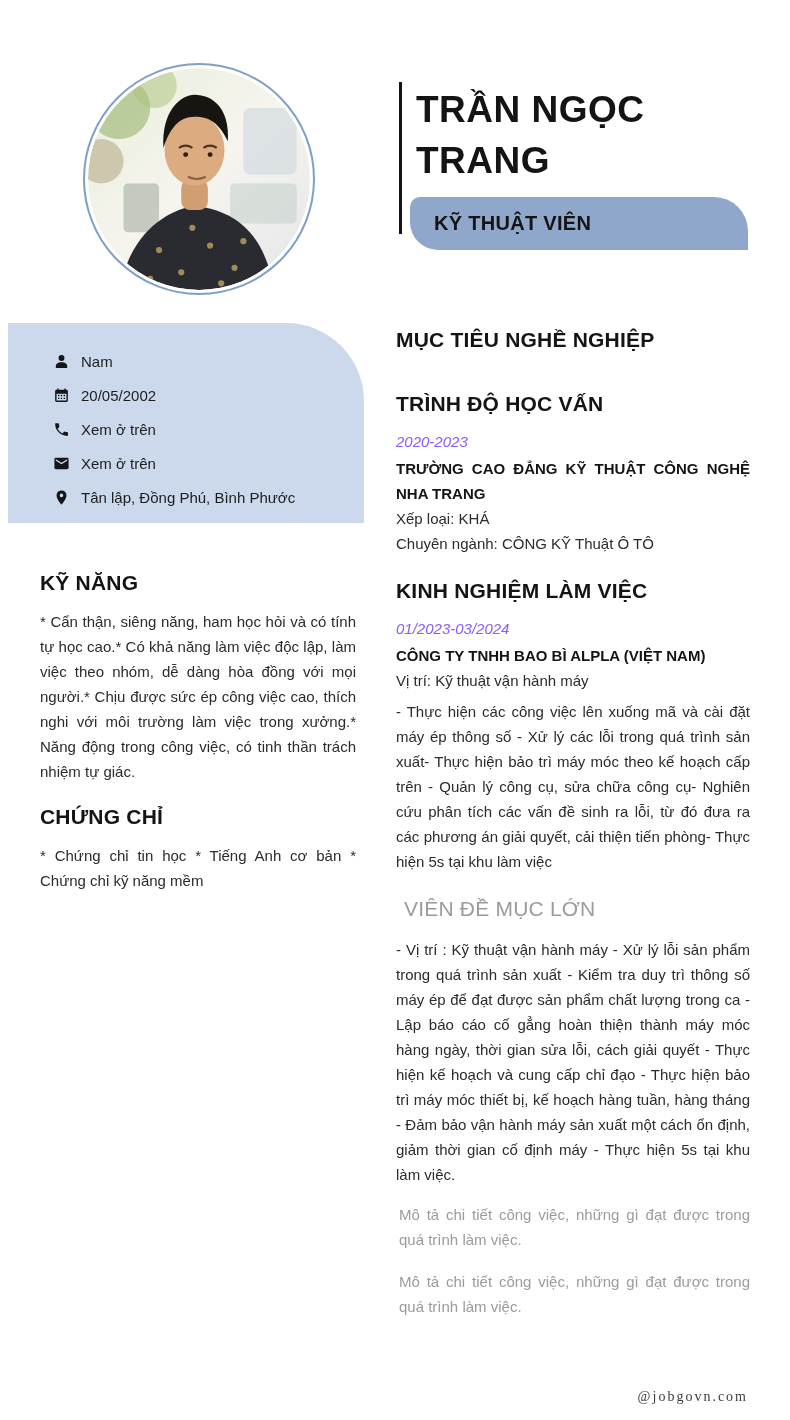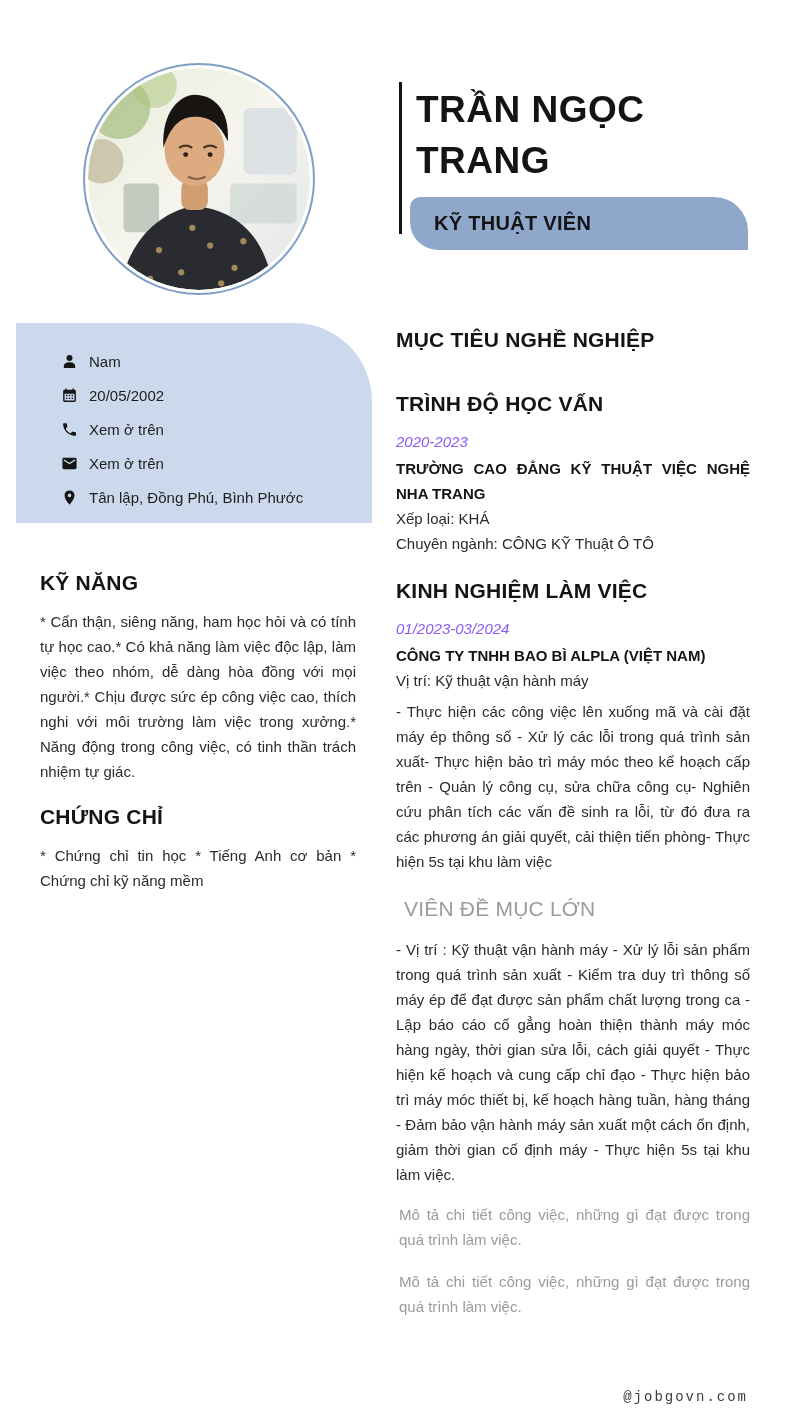--- a/index.html
+++ b/index.html
@@ -58,21 +58,21 @@
   .title-banner span {
     font-size: 20px;
     font-weight: 700;
     color: #141414;
     letter-spacing: 0.3px;
   }
 
   
   .info-box {
     position: absolute;
-    left: 16px; top: 323px;
+    left: 8px; top: 323px;
     width: 356px; height: 200px;
     background: var(--panel, #ccd9ec);
     border-radius: 0 78px 0 0;
     padding-top: 21px;
   }
   .info-row {
     display: flex;
     align-items: center;
     height: 34px;
     padding-left: 45px;
@@ -137,21 +137,21 @@
     color: var(--muted, #9b9b9b);
     text-align: justify;
     margin-top: 15px;
     padding-left: 3px;
   }
 
   
   .watermark {
     position: absolute;
     right: 42px; top: 1389px;
-    font-family: Liberation Mono, monospace;
+    font-family: Liberation Serif, serif;
     font-size: 14px;
     letter-spacing: 2px;
     color: #3c3c3c;
   }
 </style>
 </head>
 <body>
 
 <div class="page">
 
@@ -257,21 +257,21 @@
 
     <h2 class="sec" style="margin-top:19px">CHỨNG CHỈ</h2>
     <p class="body-p">* Chứng chỉ tin học * Tiếng Anh cơ bản * Chứng chỉ kỹ năng mềm</p>
   </div>
 
   <div class="right-col">
     <h2 class="sec">MỤC TIÊU NGHỀ NGHIỆP</h2>
 
     <h2 class="sec gap-lg">TRÌNH ĐỘ HỌC VẤN</h2>
     <div class="period">2020-2023</div>
-    <div class="line-bold">TRƯỜNG CAO ĐẲNG KỸ THUẬT VIỆC NGHỆ NHA TRANG</div>
+    <div class="line-bold">TRƯỜNG CAO ĐẲNG KỸ THUẬT CÔNG NGHỆ NHA TRANG</div>
     <div class="line-plain">Xếp loại: KHÁ</div>
     <div class="line-plain">Chuyên ngành: CÔNG KỸ Thuật Ô TÔ</div>
 
     <h2 class="sec gap-md">KINH NGHIỆM LÀM VIỆC</h2>
     <div class="period">01/2023-03/2024</div>
     <div class="line-bold">CÔNG TY TNHH BAO BÌ ALPLA (VIỆT NAM)</div>
     <div class="line-plain">Vị trí: Kỹ thuật vận hành máy</div>
     <p class="body-p" style="margin-top:6px">- Thực hiện các công việc lên xuống mã và cài đặt máy ép thông số - Xử lý các lỗi trong quá trình sản xuất- Thực hiện bảo trì máy móc theo kế hoạch cấp trên - Quản lý công cụ, sửa chữa công cụ- Nghiên cứu phân tích các vấn đề sinh ra lỗi, từ đó đưa ra các phương án giải quyết, cải thiện tiến phòng- Thực hiện 5s tại khu làm việc</p>
 
     <h2 class="sec muted gap-md">VIÊN ĐỀ MỤC LỚN</h2>

